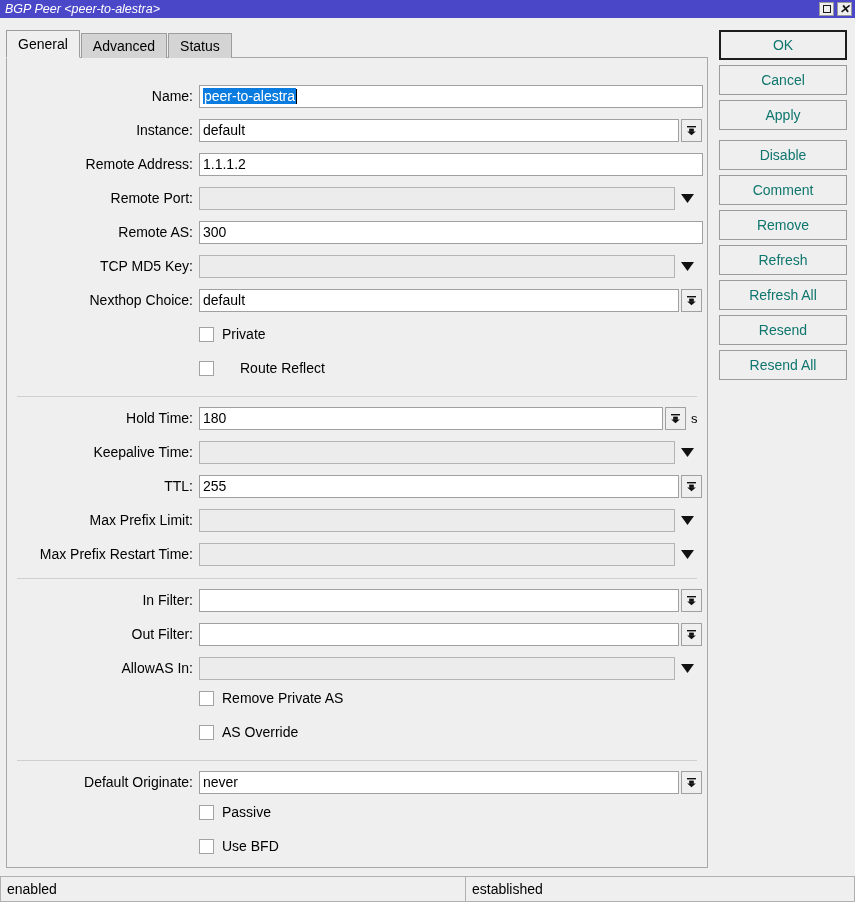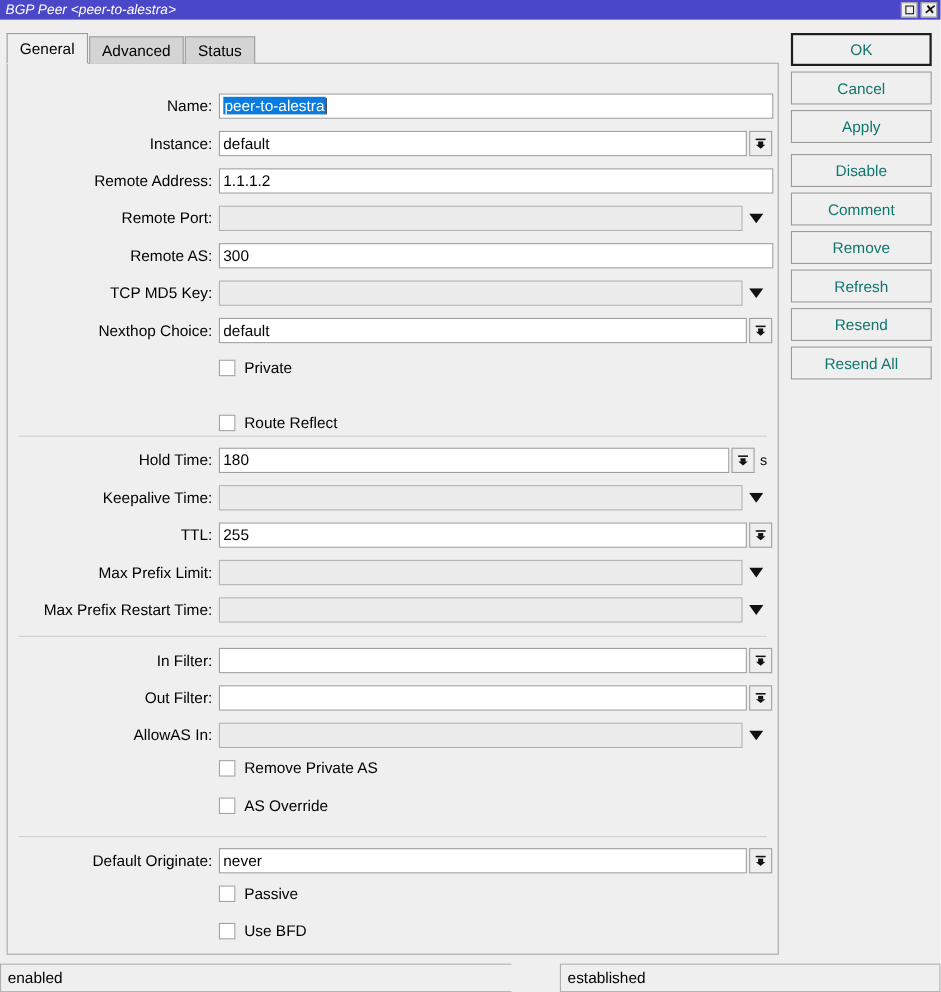--- a/index.html
+++ b/index.html
@@ -205,21 +205,20 @@
     border: 2px solid #1d1d1d;
   }
   .dlg-btn.gap-after { margin-bottom: 10px; }
 
   
   #statusbar {
     position: absolute;
     left: 0; top: 858px;
     width: 855px; height: 26px;
     display: flex;
-    gap: 44px;
   }
   .status-cell {
     box-sizing: border-box;
     height: 26px;
     border: 1px solid #b0b0b0;
     border-right: none;
     background: #efefef;
     display: flex; align-items: center;
     padding-left: 6px;
     font-size: 14px;
@@ -329,21 +328,21 @@
           <polygon points="1.2,6.6 9.8,6.6 5.5,10.2" fill="#111"></polygon>
         </svg>
       </div>
     </div>
 
     <div class="cbrow" style="top:266px;">
       <span class="cbox"></span>
       <span class="cblabel">Private</span>
     </div>
 
-    <div class="cbrow" style="top:316px;">
+    <div class="cbrow" style="top:300px;gap:18px;">
       <span class="cbox"></span>
       <span class="cblabel">Route Reflect</span>
     </div>
 
     <div class="sep" style="top:338px;"></div>
 
     <div class="form-row" style="top:348px;">
       <span class="lbl">Hold Time:</span>
       <div class="field" style="width:464px;">
         <span>180</span>
@@ -504,20 +503,23 @@
     <div class="dlg-btn">
       <span>Comment</span>
     </div>
     <div class="dlg-btn">
       <span>Remove</span>
     </div>
     <div class="dlg-btn">
       <span>Refresh</span>
     </div>
     <div class="dlg-btn">
+      <span>Refresh All</span>
+    </div>
+    <div class="dlg-btn">
       <span>Resend</span>
     </div>
     <div class="dlg-btn">
       <span>Resend All</span>
     </div>
   </div>
 
   <div id="statusbar">
     <div class="status-cell" id="status-left">
       <span>enabled</span>

